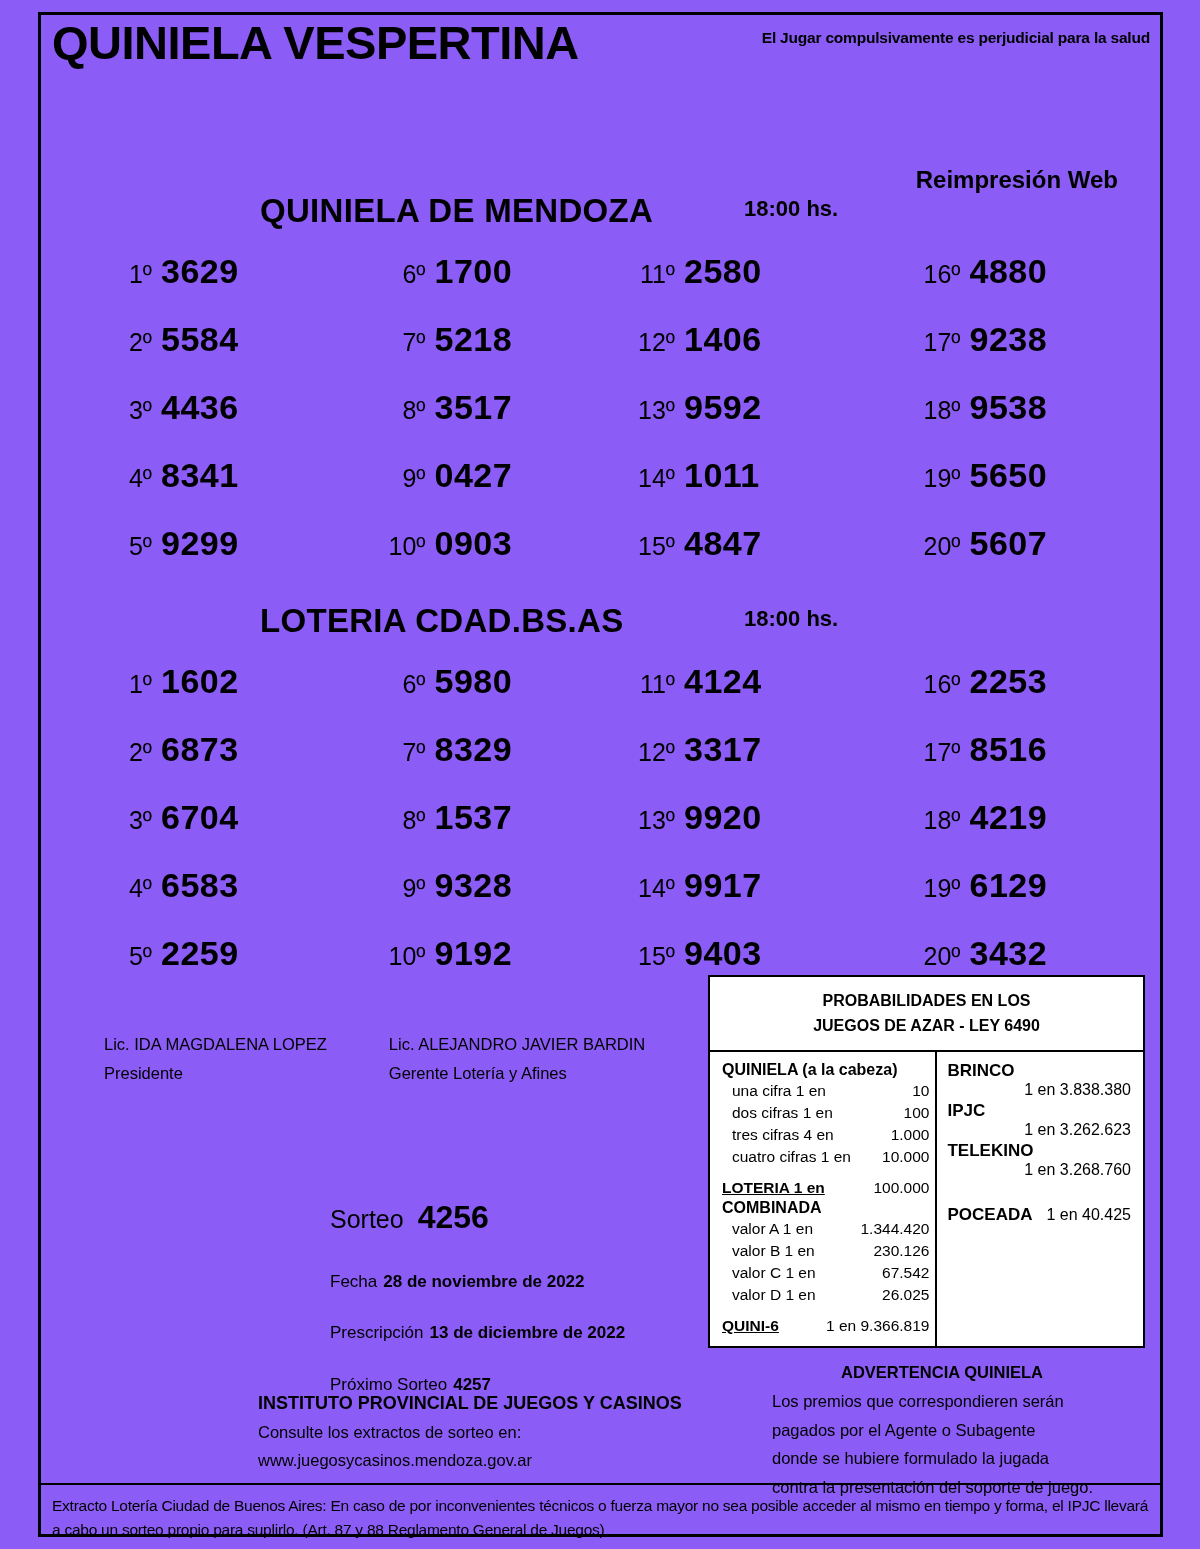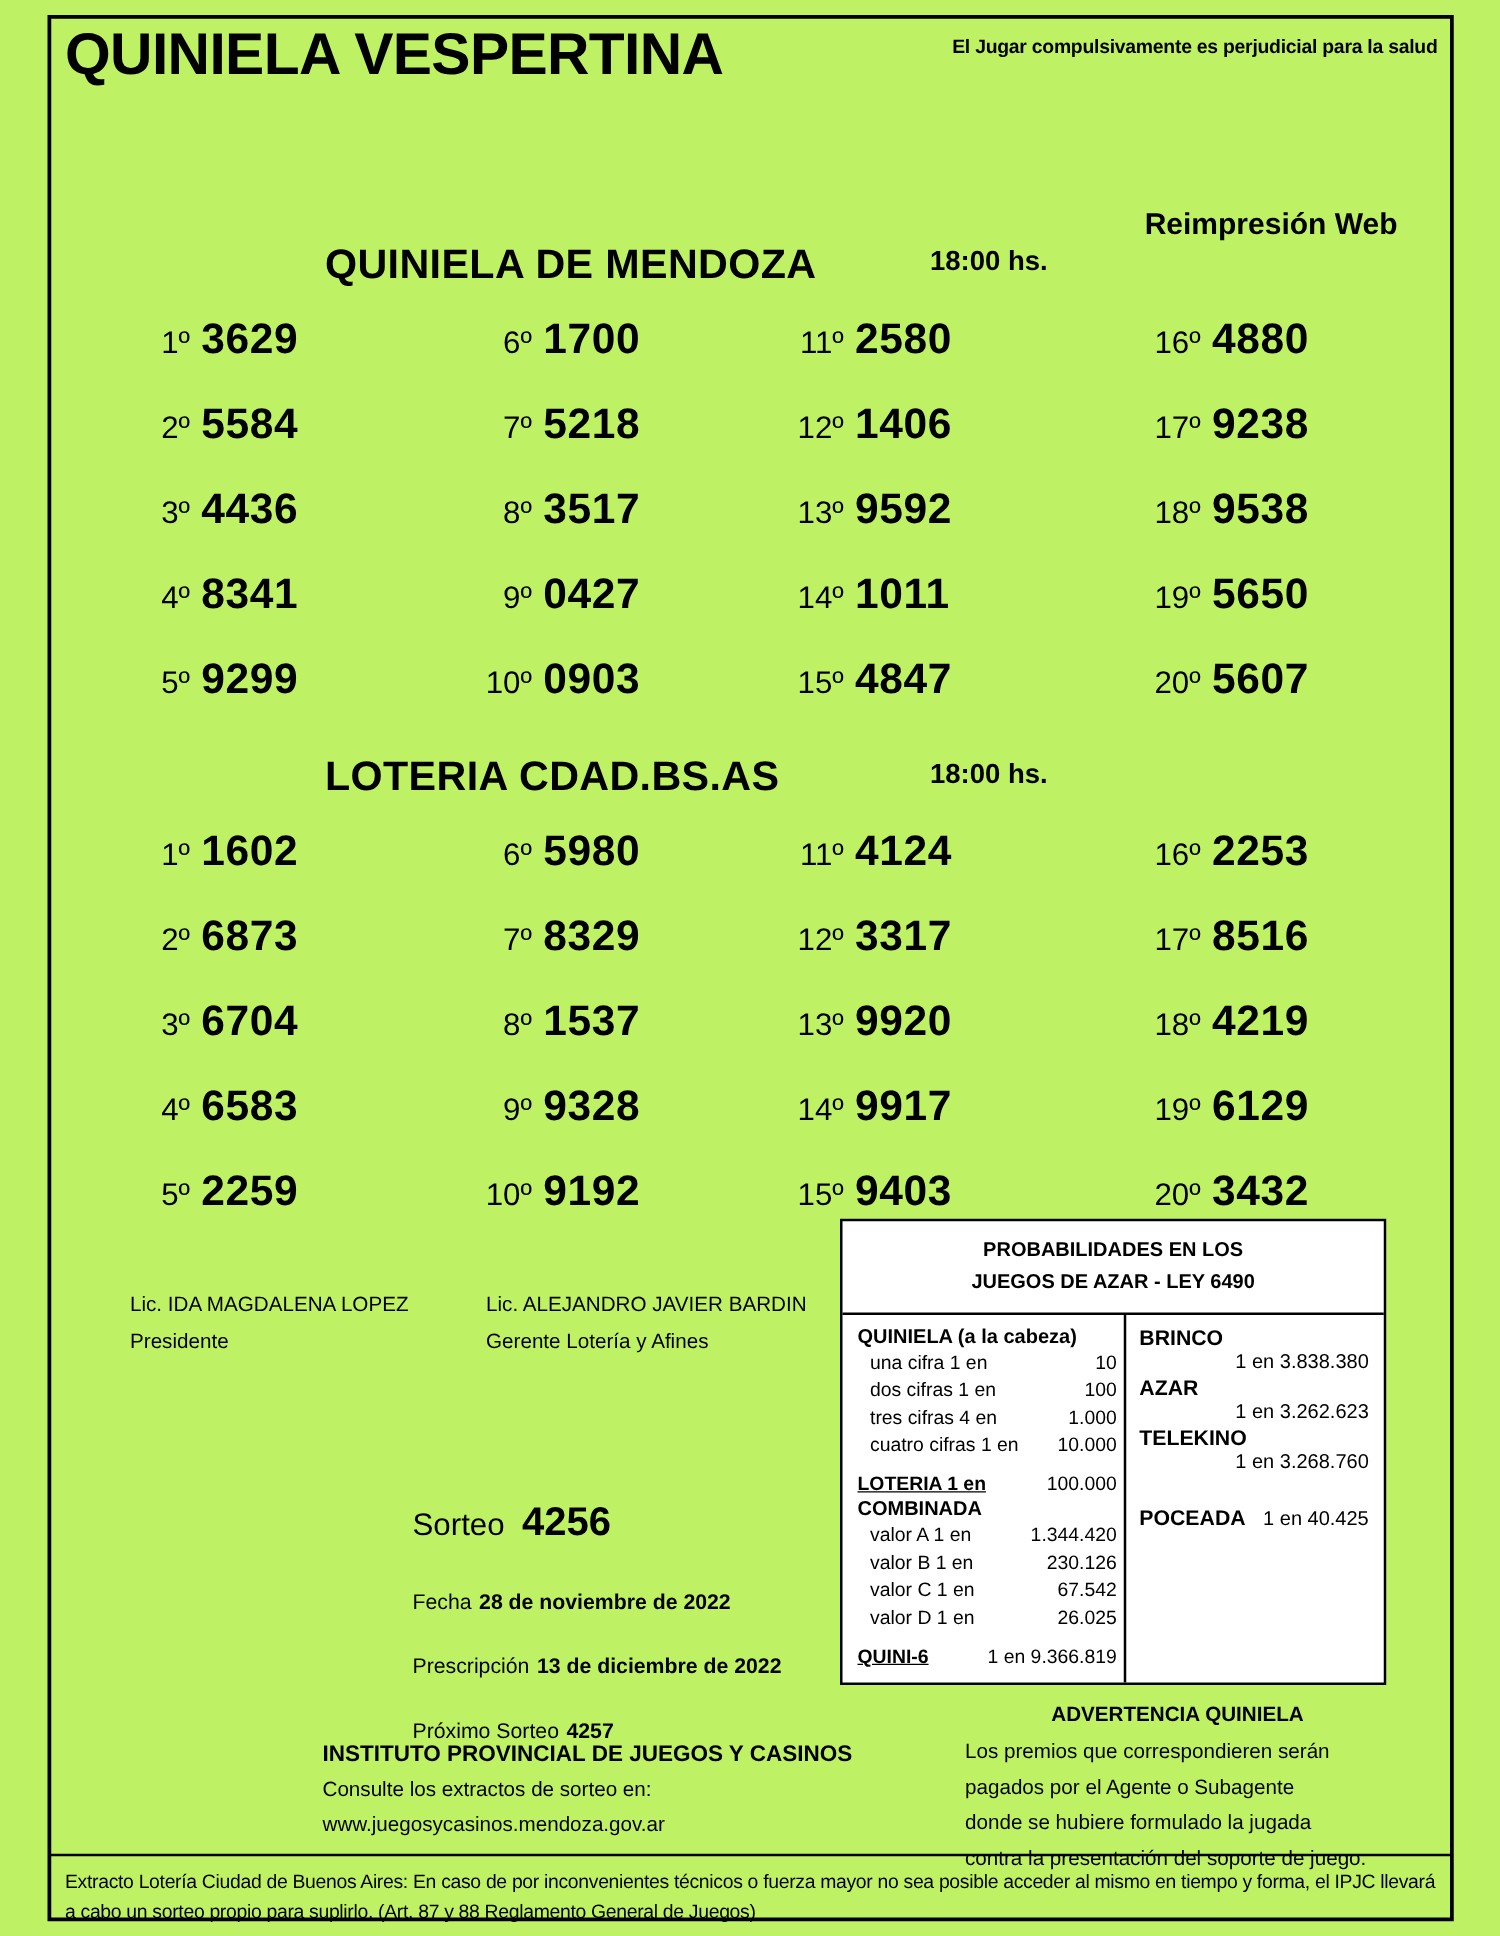--- a/index.html
+++ b/index.html
@@ -9,21 +9,21 @@
     background: #ffffff;
   }
   body {
     font-family: "Liberation Sans", sans-serif;
     color: #000000;
   }
   .page {
     position: relative;
     width: 1200px;
     height: 1549px;
-    background: #bef264;
+    background: #8b5cf6;
     overflow: hidden;
   }
   .page-border {
     position: absolute;
     left: 38px;
     top: 12px;
     width: 1125px;
     height: 1525px;
     border: 3px solid #000000;
     box-sizing: border-box;
@@ -155,21 +155,21 @@
     font-size: 32px;
     font-weight: bold;
     margin-left: 14px;
   }
   .sorteo-row { white-space: nowrap; margin-top: 24px; }
   .sorteo-row .val { font-weight: bold; margin-left: 6px; }
 
   
   .prob-box {
     position: absolute;
-    left: 672px;
+    left: 708px;
     top: 975px;
     width: 437px;
     border: 2px solid #000000;
     box-sizing: border-box;
     background: #ffffff;
   }
   .prob-header {
     border-bottom: 2px solid #000000;
     text-align: center;
     font-size: 16px;
@@ -570,21 +570,21 @@
           <span class="val">1 en  9.366.819</span>
         </div>
       </div>
       <div class="prob-col-right">
         <div id="right-games">
             <div class="rc-item">
               <div class="rc-name">BRINCO</div>
               <div class="rc-odds">1 en 3.838.380</div>
             </div>
             <div class="rc-item">
-              <div class="rc-name">AZAR</div>
+              <div class="rc-name">IPJC</div>
               <div class="rc-odds">1 en 3.262.623</div>
             </div>
             <div class="rc-item">
               <div class="rc-name">TELEKINO</div>
               <div class="rc-odds">1 en 3.268.760</div>
             </div>
           </div>
         <div class="rc-poceada">
           <span class="rc-name">POCEADA</span>
           <span class="rc-odds">1 en 40.425</span>

